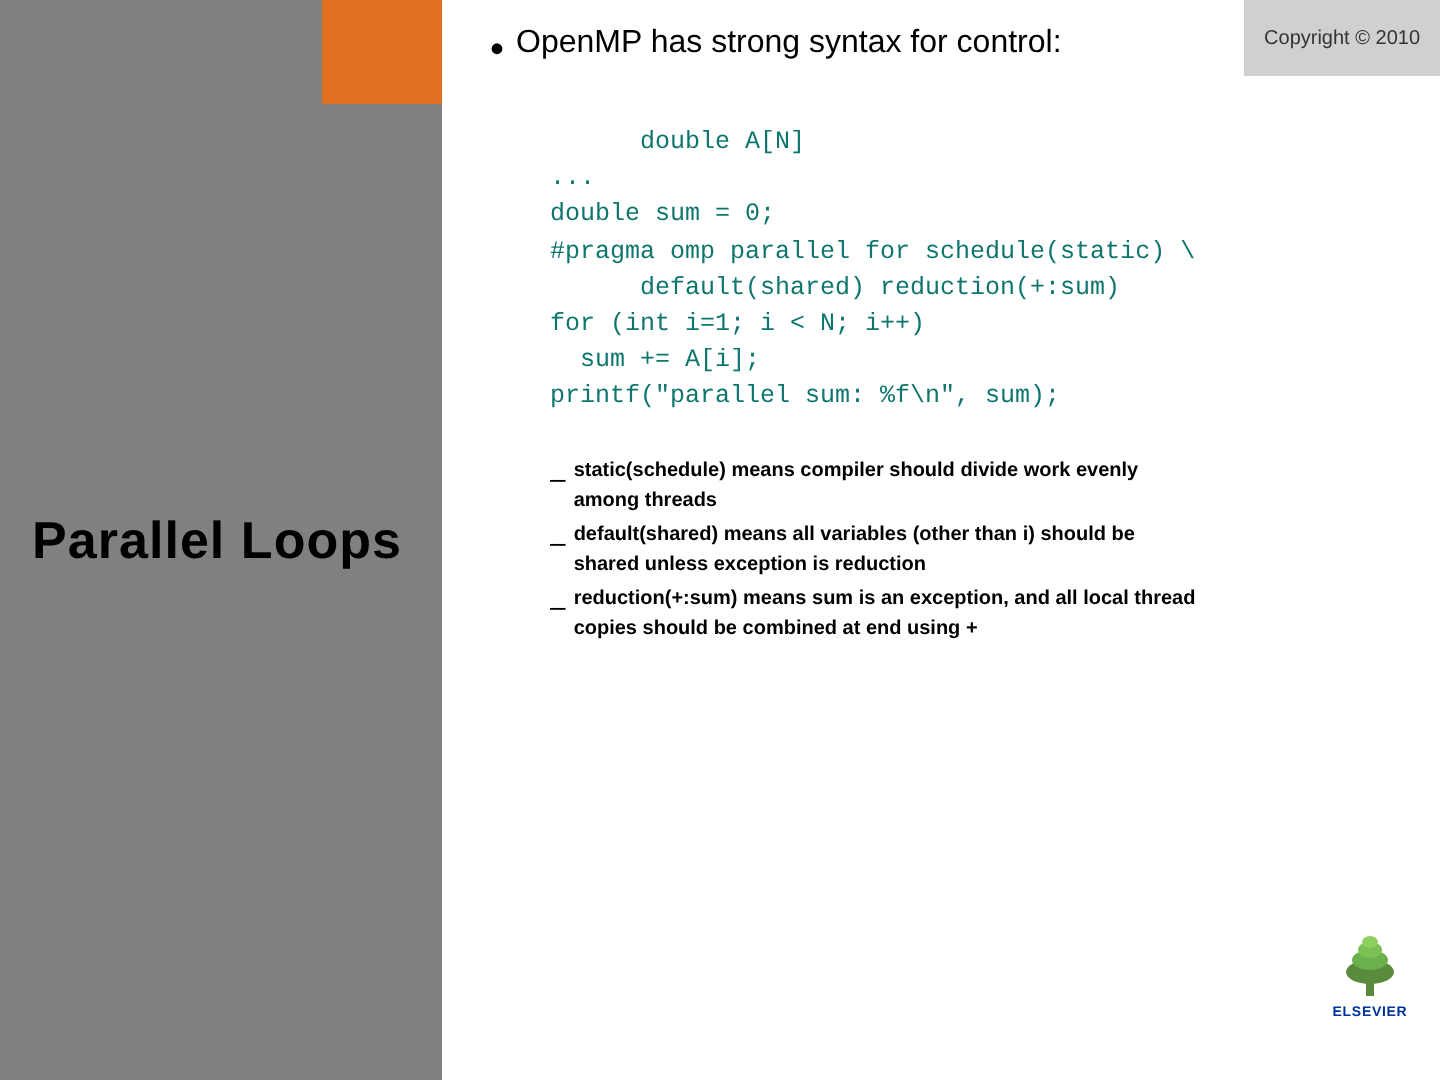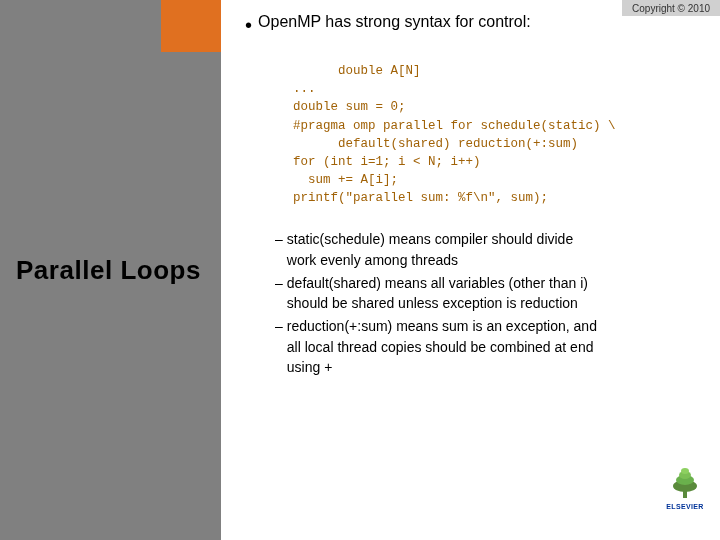--- a/index.html
+++ b/index.html
@@ -70,22 +70,22 @@
     .bullet-main .bullet-text {
       font-size: 16px;
       line-height: 1.3;
     }
 
     .code-block {
       font-family: 'Courier New', Courier, monospace;
       font-size: 12.5px;
       line-height: 1.45;
       background: #fff;
-      color: #a16207;
-      margin: 4px 0 4px 48px;
+      color: #0f766e;
+      margin: 4px 0 4px 30px;
       white-space: pre;
     }
 
     .sub-bullets {
       margin: 4px 0 0 30px;
     }
 
     .sub-bullet {
       font-size: 14px;
       line-height: 1.45;
@@ -95,27 +95,28 @@
       gap: 4px;
       margin-bottom: 3px;
     }
 
     .sub-bullet .dash {
       flex-shrink: 0;
       font-size: 14px;
     }
 
     .sub-bullet .sub-text {
-      font-size: 14px;
+      font-size: 10px;
       line-height: 1.45;
+      font-weight: bold;
     }
 
     .footer {
       background: #d0d0d0;
-      height: 16px;
+      height: 38px;
       display: flex;
       align-items: center;
       padding: 0 10px;
       font-size: 10px;
       color: #333;
       position: relative;
     }
 
     .elsevier-logo {
       position: absolute;

